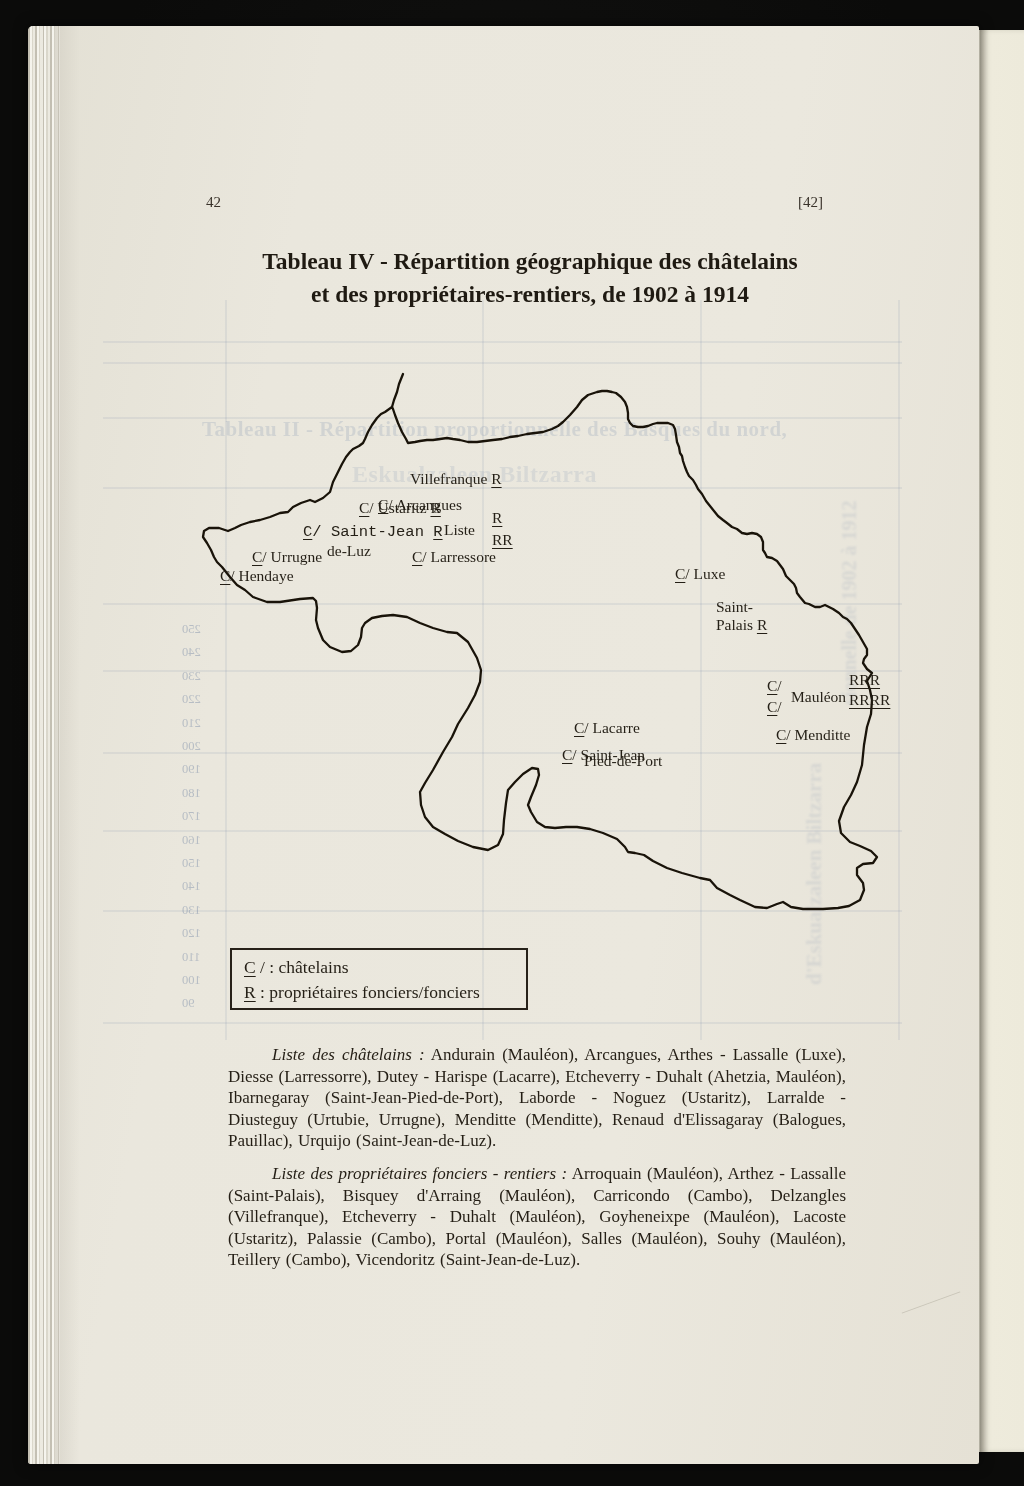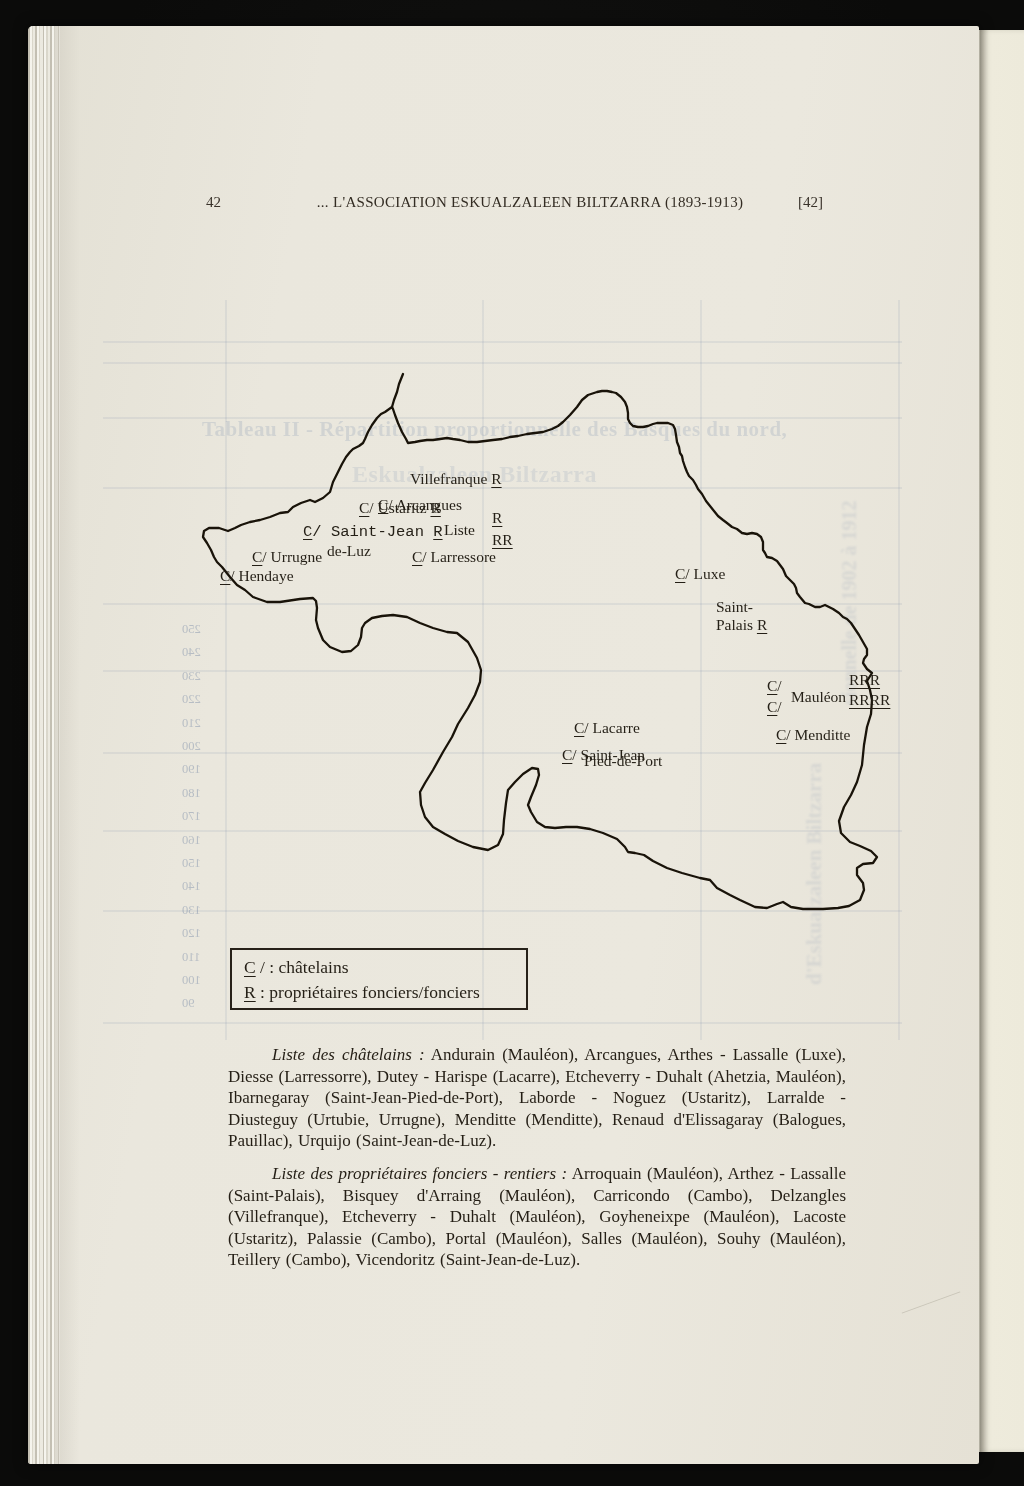--- a/index.html
+++ b/index.html
@@ -92,23 +92,26 @@
       <div class="g-num" style="left: 182px; top: 856px;">150</div>
       <div class="g-num" style="left: 182px; top: 879.4px;">140</div>
       <div class="g-num" style="left: 182px; top: 902.8px;">130</div>
       <div class="g-num" style="left: 182px; top: 926.2px;">120</div>
       <div class="g-num" style="left: 182px; top: 949.6px;">110</div>
       <div class="g-num" style="left: 182px; top: 973px;">100</div>
       <div class="g-num" style="left: 182px; top: 996.4px;">90</div>
     </div>
 
   <div class="folio" style="left:206px;top:194px;">42</div>
-  <div class="running-title">... L'ASSOCIATION ESKUALZALEEN BILTZARRA (1893-1913)</div>
   <div class="folio" style="left:798px;top:194px;">[42]</div>
 
+  <div class="main-title">
+    <div>Tableau IV - Répartition géographique des châtelains</div>
+    <div>et des propriétaires-rentiers, de 1902 à 1914</div>
+  </div>
 
   <svg class="map-svg" width="1024" height="1486" viewBox="0 0 1024 1486">
     <g fill="none" stroke="#191309" stroke-width="2.3" stroke-linejoin="round" stroke-linecap="round">
       <path d="M403 374 L399 384 397 392 394 400 392 407"></path>
       <path d="M392 407 L385 412 381 414 377 418 372 425 368 432 365 439 363 443 359 446 353 449 350 452 346 457 342 464 338 472 333 482 330 492 323 498 315 502 310 500 301 503 293 507 288 512 280 513 270 517 260 520 250 522 241 525 235 528 228 531 219 528 209 528 204 531 203 537 207 543 211 550 214 557 217 562 222 567 230 577 237 585 245 590 253 597 267 602 280 602 300 599 313 598 316 601 317 608 316 620 318 628 323 640 330 647 342 652 351 651 358 645 361 637 362 628 365 623 372 618 382 616 393 615 407 617 420 623 433 628 447 632 457 633 468 642 477 658 481 670 480 682 475 695 468 708 458 724 452 737 443 752 433 770 425 783 420 792 421 805 425 817 433 827 445 834 458 841 473 847 488 850 498 845 503 834 504 820 506 803 508 790 515 782 523 774 532 768 538 769 539 775 536 785 531 797 528 805 531 812 537 822 545 827 555 828 566 827 577 827 590 829 603 833 617 839 625 847 628 852 635 853 644 855 653 861 667 868 682 873 700 878 710 880 717 888 730 895 740 900 755 907 767 908 777 904 783 902 791 907 803 909 823 909 838 908 849 906 860 900 864 890 863 883 857 875 857 868 863 864 873 863 877 857 871 851 860 846 850 842 841 833 839 821 844 807 851 795 857 782 862 765 864 745 867 727 871 714 872 700 870 690 867 681 872 673 867 669 863 663 864 659 867 655 867 649 863 642 859 635 851 623 847 619 843 617 839 613 833 609 825 605 820 607 815 607 809 604 805 603 800 597 797 593 796 588 794 584 790 580 786 576 783 569 780 565 777 561 772 558 767 557 765 553 763 550 763 542 761 537 757 534 752 533 747 534 742 533 737 529 732 527 727 523 723 520 718 516 714 511 710 506 706 501 702 494 698 489 696 485 693 480 689 476 687 472 685 467 683 461 682 456 680 453 679 447 677 442 676 435 675 429 673 425 668 423 663 423 657 423 653 424 648 426 643 427 638 427 633 426 630 423 628 419 628 413 627 407 625 402 621 397 616 393 612 392 607 391 602 391 597 392 588 395 582 400 577 407 570 415 563 422 558 426 552 429 543 432 535 433 527 434 518 436 510 437 502 439 493 440 485 441 477 442 468 442 460 440 453 439 447 438 440 439 433 440 427 440 420 441 415 442 408 443 406 439 402 432 398 423 395 415 393 409 Z"></path>
     </g>
   </svg>
 
   <div id="map-labels">
       <div class="map-text" style="left: 378px; top: 452px; margin-top: 44px;"><span class="u">C</span><span>/ Arcangues</span></div>

